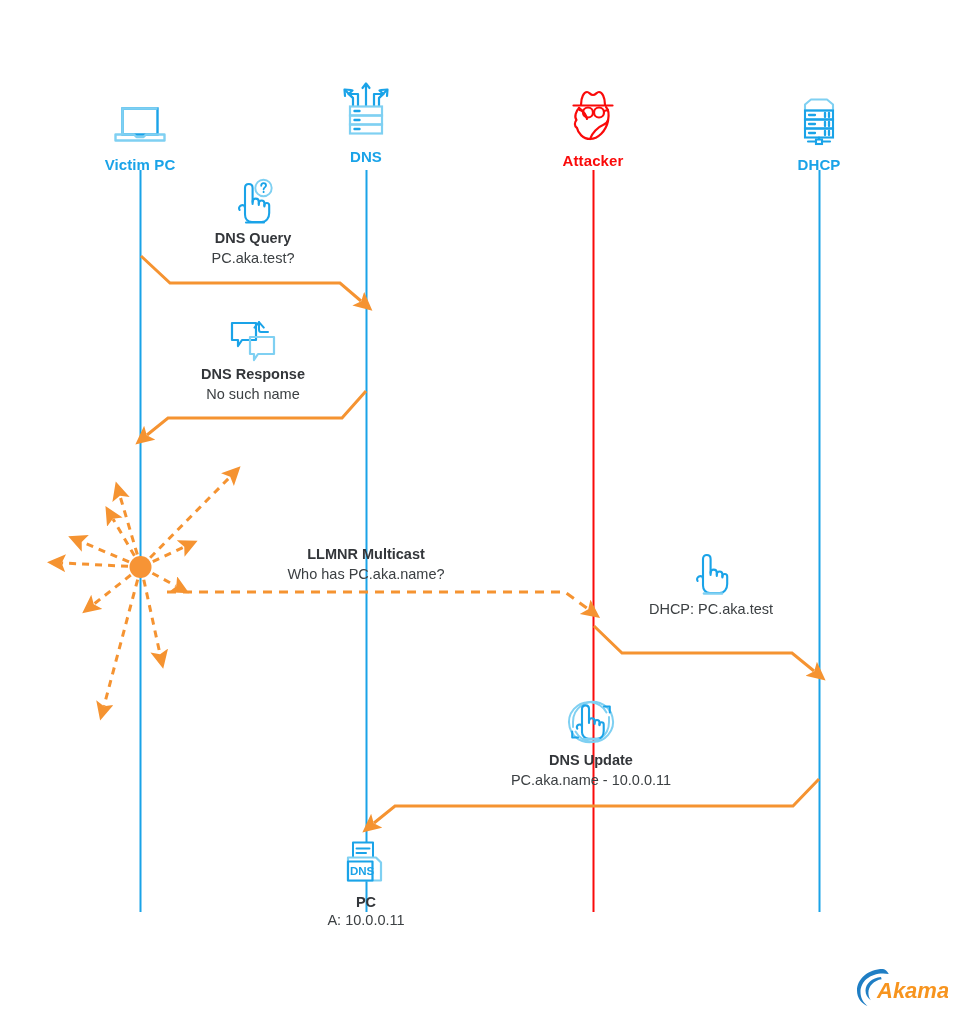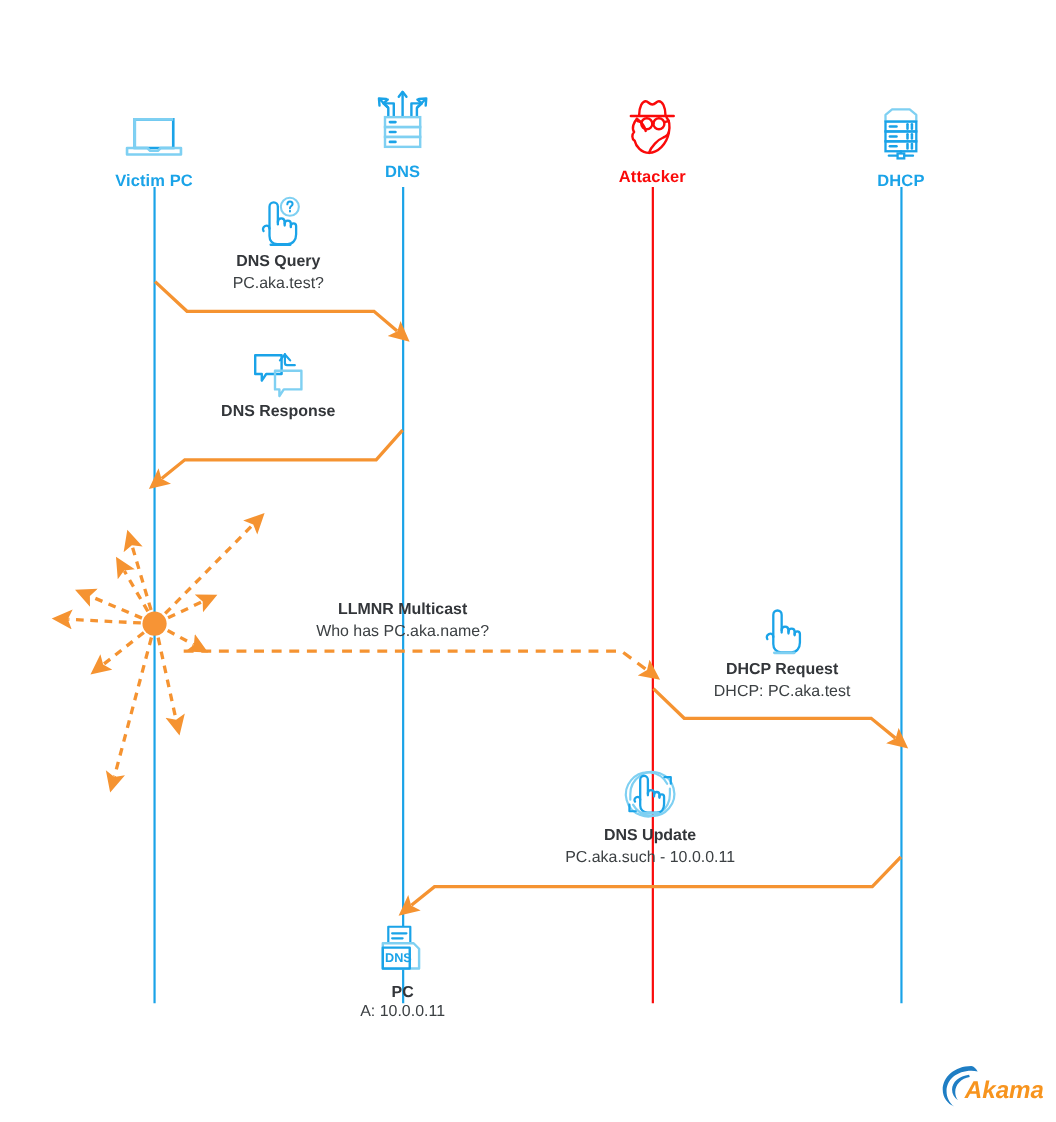--- a/index.html
+++ b/index.html
@@ -297,20 +297,21 @@
         <g fill="none" stroke="#7fd0f2" stroke-width="2.2" stroke-linejoin="round">
           <path d="M21,19 L45,19 L45,36 L29,36 L25,42 L25,36 L21,36 Z"></path>
         </g>
         <g fill="none" stroke="#1aa3e8" stroke-width="2" stroke-linecap="round" stroke-linejoin="round">
           <path d="M39,14 L32,14 C30.5,14 30,12.8 30,11.5 L30,4"></path>
           <path d="M34.8,9.6 L30,4.2 L25.5,9.6"></path>
         </g>
       </svg>
     </div>
     <div class="msg-title">DNS Response</div>
+    <div class="msg-sub">No such name</div>
   </div>
 
   <div class="msg" style="left:366px; top:545px;">
     <div class="msg-title">LLMNR Multicast</div>
     <div class="msg-sub">Who has PC.aka.name?</div>
   </div>
 
   <div class="msg" style="left:711px; top:551px;">
     <div class="msg-icon">
       <svg width="44" height="46" viewBox="0 0 44 46" xmlns="http://www.w3.org/2000/svg">
@@ -319,21 +320,20 @@
           <path d="M21.6,22 C21.6,19.8 23,18.6 24.7,18.6 C26.4,18.6 27.8,19.8 27.8,22 L27.8,25"></path>
           <path d="M27.8,23.5 C27.8,21.6 29.1,20.5 30.6,20.5 C32.1,20.5 33.4,21.6 33.4,23.5 L33.4,26.5"></path>
           <path d="M33.4,25.5 C33.4,23.9 34.5,23 35.8,23 C37.1,23 38.2,23.9 38.2,25.5
                    L38.2,33 C38.2,38 35.3,42 30.5,42 L21,42
                    C16.5,42 14,38.5 14,34.5 L14,28
                    C14,25.5 12,24.5 10,25.5 C8,26.5 7.6,28.5 8.6,30"></path>
         </g>
         <path d="M15,42.5 L33,42.5" fill="none" stroke="#7fd0f2" stroke-width="2.6" stroke-linecap="round"></path>
       </svg>
     </div>
-    <div class="msg-title">DHCP Request</div>
     <div class="msg-sub">DHCP: PC.aka.test</div>
   </div>
 
   <div class="msg" style="left:591px; top:702px;">
     <div class="msg-icon">
       <svg width="52" height="52" viewBox="0 0 52 52" xmlns="http://www.w3.org/2000/svg">
         <g fill="none" stroke="#7fd0f2" stroke-width="2" stroke-linecap="round">
           <path d="M41.5,16.5 A20,20 0 1 0 44,26 L44,21"></path>
           <path d="M10.5,35.5 A20,20 0 1 0 8,26 L8,31"></path>
         </g>
@@ -347,21 +347,21 @@
           <path d="M29.6,26.7 C29.6,25 30.7,24 32,24 C33.3,24 34.5,25 34.5,26.7 L34.5,29.3"></path>
           <path d="M34.5,28.4 C34.5,27 35.5,26.2 36.6,26.2 C37.7,26.2 38.7,27 38.7,28.4
                    L38.7,35 C38.7,39.4 36.2,42.8 32,42.8 L23.7,42.8
                    C19.8,42.8 17,39.8 17,36.3 L17,31
                    C17,28.8 15.3,27.9 13.5,28.8 C11.7,29.7 11.4,31.4 12.3,32.7"></path>
         </g>
         <path d="M18,43.3 L33.5,43.3" fill="none" stroke="#7fd0f2" stroke-width="2.6" stroke-linecap="round"></path>
       </svg>
     </div>
     <div class="msg-title">DNS Update</div>
-    <div class="msg-sub">PC.aka.such - 10.0.0.11</div>
+    <div class="msg-sub">PC.aka.name - 10.0.0.11</div>
   </div>
 
   <div class="record" style="left:366px; top:840px;">
     <div class="record-icon">
       <svg width="46" height="48" viewBox="0 0 46 48" xmlns="http://www.w3.org/2000/svg">
 
         <g fill="#ffffff" stroke="#1aa3e8" stroke-width="2" stroke-linejoin="round">
           <path d="M10,2.5 L30,2.5 L30,23 L10,23 Z"></path>
         </g>
         <g stroke="#1aa3e8" stroke-width="2" stroke-linecap="round">

